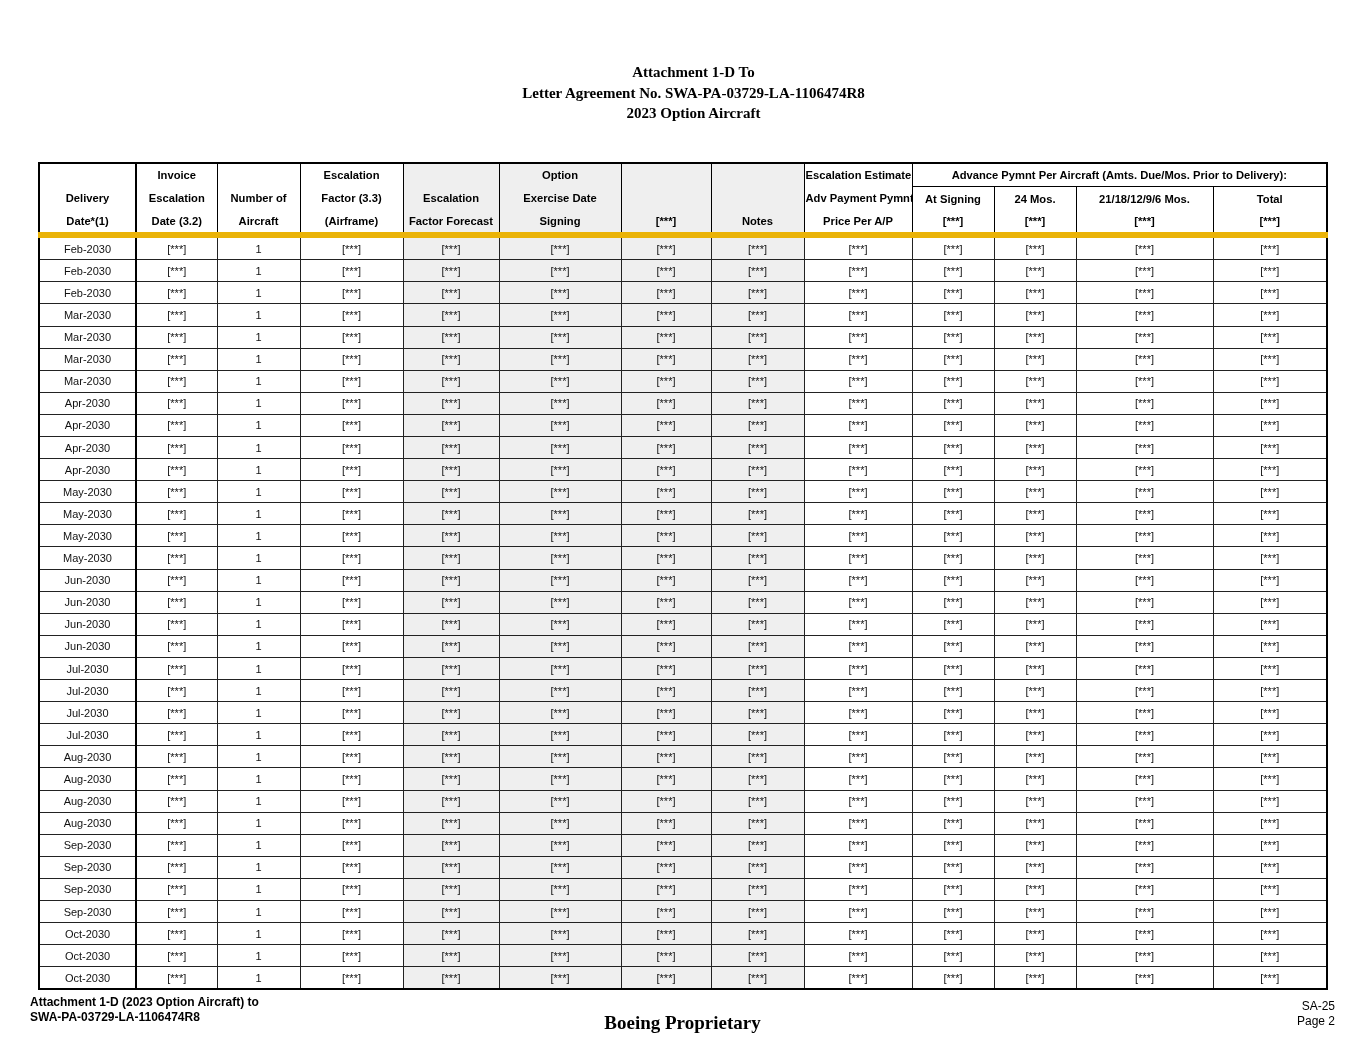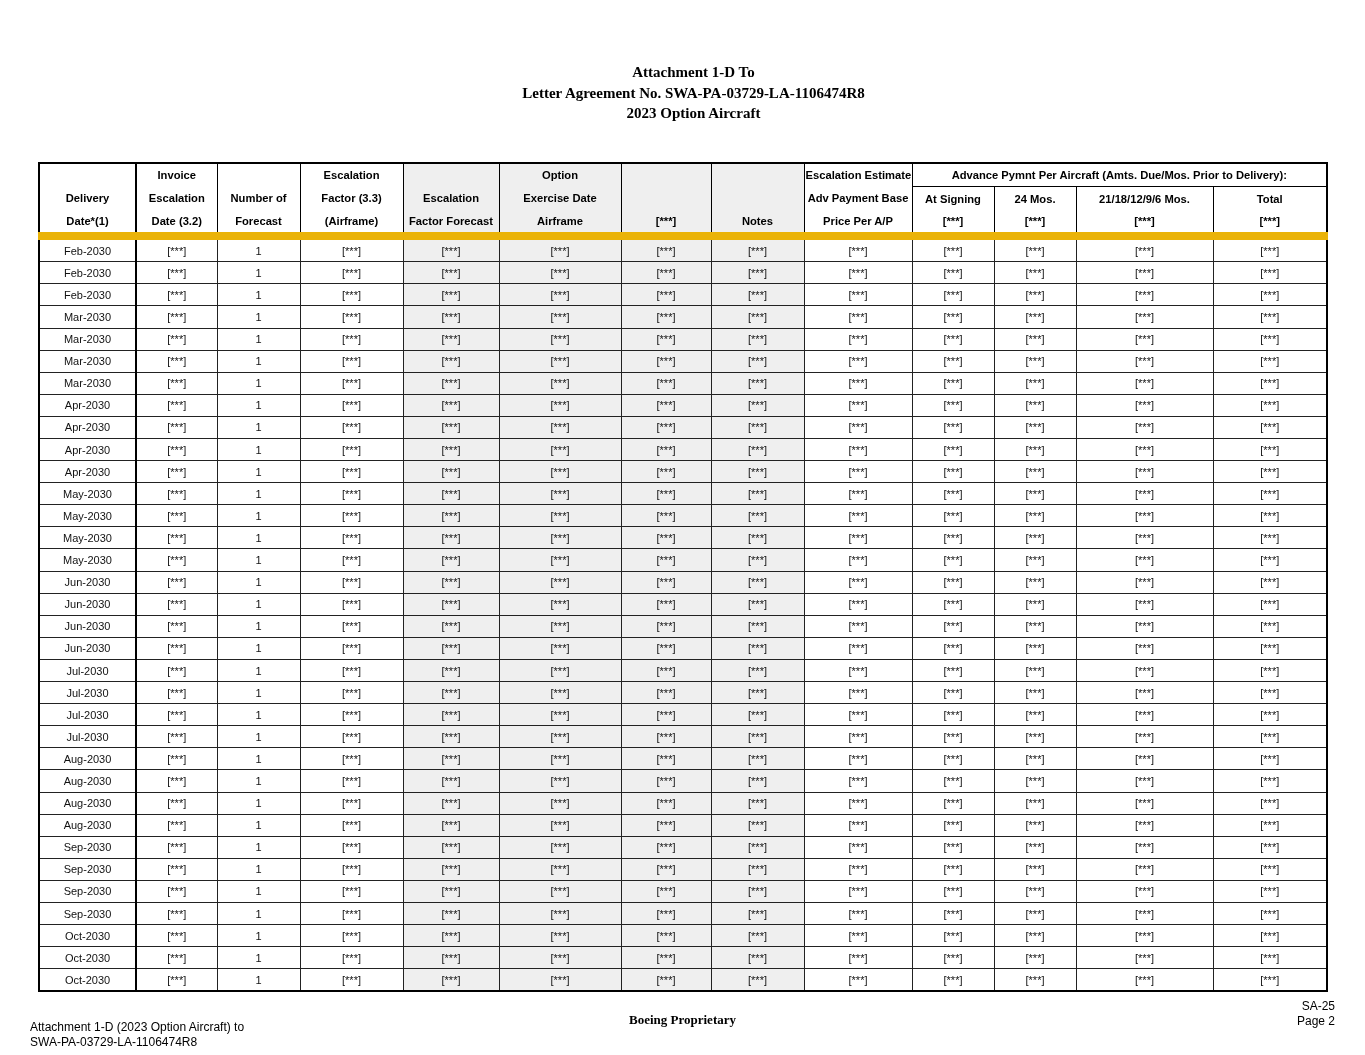--- a/index.html
+++ b/index.html
@@ -15,35 +15,35 @@
     border-collapse: collapse; table-layout: fixed;
     font-family: "Liberation Sans", sans-serif; font-size: 11px;
     border: 2px solid #000;
   }
   table.sched th {
     font-weight: bold; font-size: 11.2px; height: 22.4px; padding: 0 1px;
     text-align: center; vertical-align: middle; white-space: nowrap; overflow: hidden;
     border-left: 1px solid #000; border-right: 1px solid #000;
     border-top: none; border-bottom: none;
   }
-  table.sched thead tr.h3 th { border-bottom: 8px solid #eab308; }
+  table.sched thead tr.h3 th { border-bottom: 6px solid #eab308; }
   table.sched th.span-head { border-bottom: 1px solid #000; }
   table.sched td {
     height: 21.1px; padding: 0; text-align: center; vertical-align: middle;
     border: 1px solid #222; white-space: nowrap; overflow: hidden; color: #111;
   }
   table.sched .c0 { border-right: 2px solid #000 !important; }
   table.sched td.gray, table.sched th.gray { background: #efefef; }
   .footer-left {
-    position: absolute; left: 30px; top: 1020px;
-    font-family: "Liberation Sans", sans-serif; font-size: 12px; line-height: 15px;
+    position: absolute; left: 30px; top: 995px;
+    font-family: "Liberation Sans", sans-serif; font-size: 12px; line-height: 15px; font-weight: bold;
   }
   .footer-center {
     position: absolute; left: 0; width: 1365px; top: 1012px; text-align: center;
-    font-family: "Liberation Serif", serif; font-weight: bold; font-size: 13px;
+    font-family: "Liberation Serif", serif; font-weight: bold; font-size: 19px;
   }
   .footer-right {
     position: absolute; right: 30px; top: 999px; text-align: right;
     font-family: "Liberation Sans", sans-serif; font-size: 12px; line-height: 15px;
   }
   .footer-right .sa { font-weight: normal; display: block; }
   .footer-left span, .footer-right span { display: block; }
 </style>
 </head>
 <body>
@@ -85,33 +85,33 @@
       </tr>
       <tr class="h2">
         <th class="c0">Delivery</th>
         <th class="c1">Escalation</th>
         <th class="c2">Number of</th>
         <th class="c3">Factor (3.3)</th>
         <th class="c4 gray">Escalation</th>
         <th class="c5 gray">Exercise Date</th>
         <th class="c6 gray"></th>
         <th class="c7 gray"></th>
-        <th class="c8">Adv Payment Base</th>
+        <th class="c8">Adv Payment Pymnt</th>
         <th class="c9">At Signing</th>
         <th class="c10">24 Mos.</th>
         <th class="c11">21/18/12/9/6 Mos.</th>
         <th class="c12">Total</th>
       </tr>
       <tr class="h3">
         <th class="c0">Date*(1)</th>
         <th class="c1">Date (3.2)</th>
-        <th class="c2">Forecast</th>
+        <th class="c2">Aircraft</th>
         <th class="c3">(Airframe)</th>
         <th class="c4 gray">Factor Forecast</th>
-        <th class="c5 gray">Airframe</th>
+        <th class="c5 gray">Signing</th>
         <th class="c6 gray">[***]</th>
         <th class="c7 gray">Notes</th>
         <th class="c8">Price Per A/P</th>
         <th class="c9">[***]</th>
         <th class="c10">[***]</th>
         <th class="c11">[***]</th>
         <th class="c12">[***]</th>
       </tr>
     </thead>
   <tbody id="tbody">

